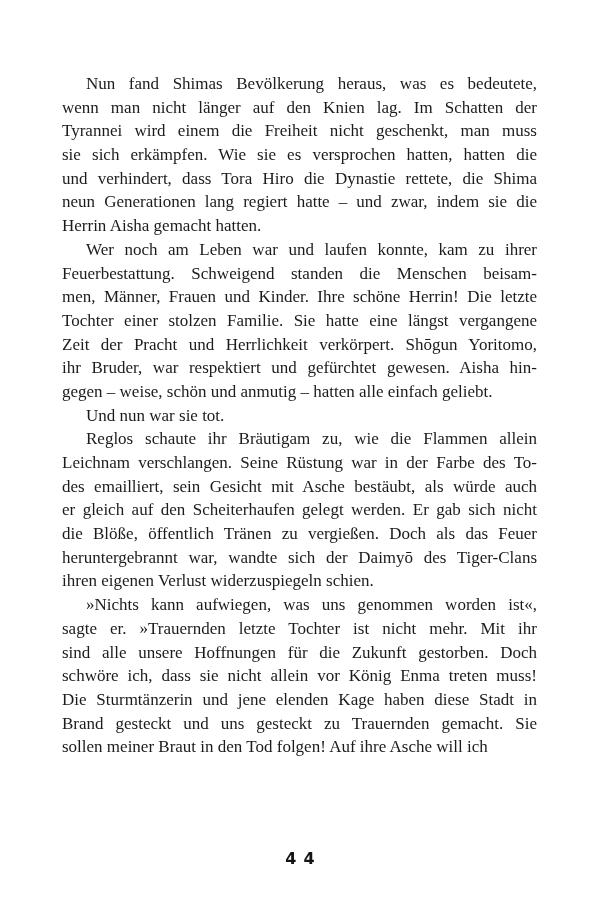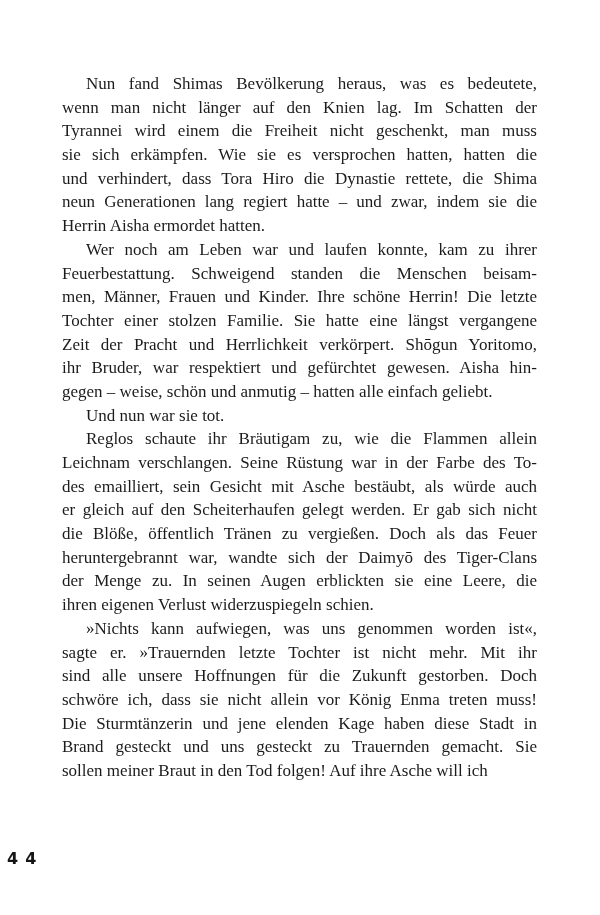--- a/index.html
+++ b/index.html
@@ -40,63 +40,62 @@
     -moz-text-align-last: left;
   }
   .line.first {
     text-indent: 24px;
   }
   .page-number {
     position: absolute;
     top: 849px;
     left: 0;
     width: 100%;
-    text-align: left;
+    text-align: center;
     font-family: "DejaVu Sans", "Liberation Sans", sans-serif;
     font-weight: bold;
     font-size: 16px;
     letter-spacing: 7px;
     text-indent: 7px;
     color: #151515;
   }
 </style>
 </head>
 <body>
 
 <div class="page">
   <div class="text-block">
       <div class="paragraph">
         <div class="line first">Nun fand Shimas Bevölkerung heraus, was es bedeutete,</div>
         <div class="line">wenn man nicht länger auf den Knien lag. Im Schatten der</div>
         <div class="line">Tyrannei wird einem die Freiheit nicht geschenkt, man muss</div>
         <div class="line">sie sich erkämpfen. Wie sie es versprochen hatten, hatten die</div>
         <div class="line">und verhindert, dass Tora Hiro die Dynastie rettete, die Shima</div>
         <div class="line">neun Generationen lang regiert hatte – und zwar, indem sie die</div>
-        <div class="line last">Herrin Aisha ermordet hatten.</div>
+        <div class="line last">Herrin Aisha gemacht hatten.</div>
       </div>
       <div class="paragraph">
         <div class="line first">Wer noch am Leben war und laufen konnte, kam zu ihrer</div>
         <div class="line">Feuerbestattung. Schweigend standen die Menschen beisam-</div>
         <div class="line">men, Männer, Frauen und Kinder. Ihre schöne Herrin! Die letzte</div>
         <div class="line">Tochter einer stolzen Familie. Sie hatte eine längst vergangene</div>
         <div class="line">Zeit der Pracht und Herrlichkeit verkörpert. Shōgun Yoritomo,</div>
         <div class="line">ihr Bruder, war respektiert und gefürchtet gewesen. Aisha hin-</div>
         <div class="line last">gegen – weise, schön und anmutig – hatten alle einfach geliebt.</div>
       </div>
       <div class="paragraph">
         <div class="line first last">Und nun war sie tot.</div>
       </div>
       <div class="paragraph">
         <div class="line first">Reglos schaute ihr Bräutigam zu, wie die Flammen allein</div>
         <div class="line">Leichnam verschlangen. Seine Rüstung war in der Farbe des To-</div>
         <div class="line">des emailliert, sein Gesicht mit Asche bestäubt, als würde auch</div>
         <div class="line">er gleich auf den Scheiterhaufen gelegt werden. Er gab sich nicht</div>
         <div class="line">die Blöße, öffentlich Tränen zu vergießen. Doch als das Feuer</div>
         <div class="line">heruntergebrannt war, wandte sich der Daimyō des Tiger-Clans</div>
-        <div class="line">der Menge zu. In seinen Augen erblickten sie eine Leere, die</div>
         <div class="line last">ihren eigenen Verlust widerzuspiegeln schien.</div>
       </div>
       <div class="paragraph">
         <div class="line first">»Nichts kann aufwiegen, was uns genommen worden ist«,</div>
         <div class="line">sagte er. »Trauernden letzte Tochter ist nicht mehr. Mit ihr</div>
         <div class="line">sind alle unsere Hoffnungen für die Zukunft gestorben. Doch</div>
         <div class="line">schwöre ich, dass sie nicht allein vor König Enma treten muss!</div>
         <div class="line">Die Sturmtänzerin und jene elenden Kage haben diese Stadt in</div>
         <div class="line">Brand gesteckt und uns gesteckt zu Trauernden gemacht. Sie</div>
         <div class="line last">sollen meiner Braut in den Tod folgen! Auf ihre Asche will ich</div>

